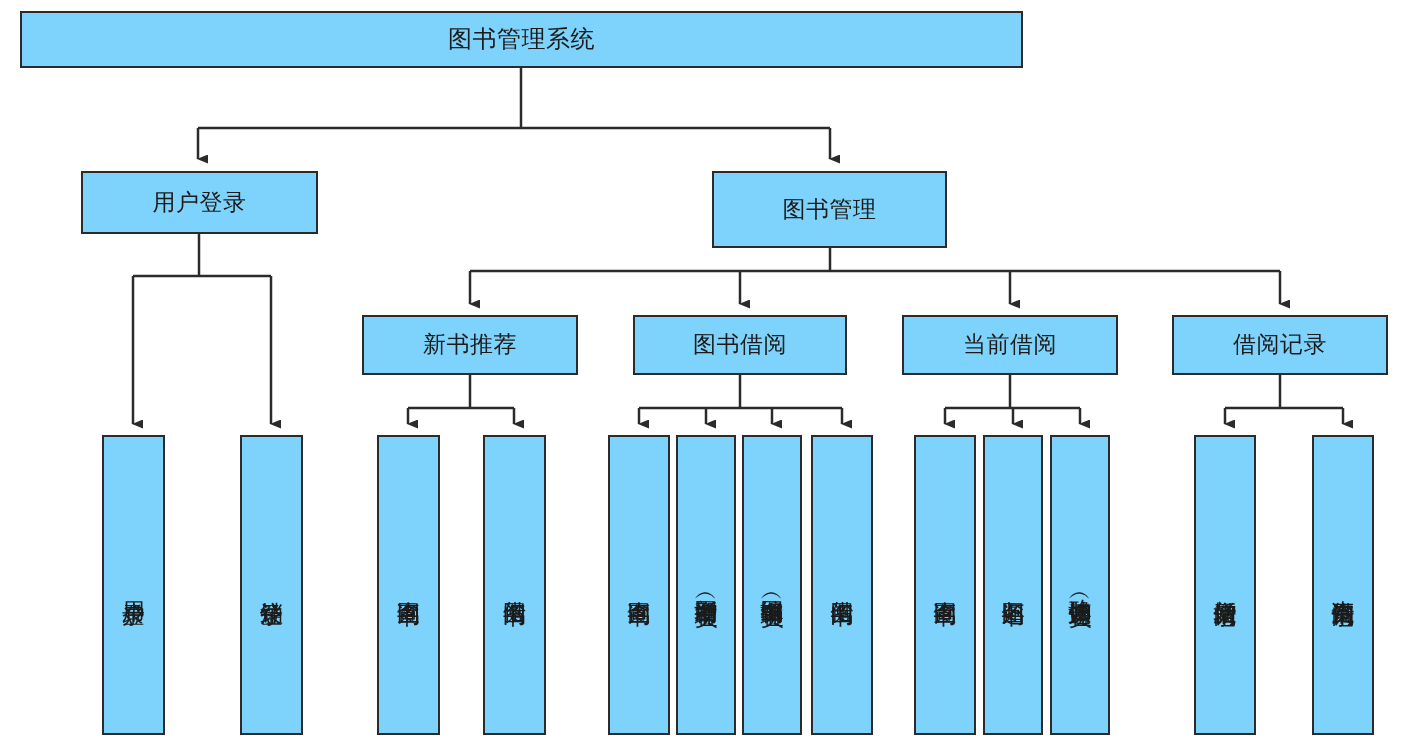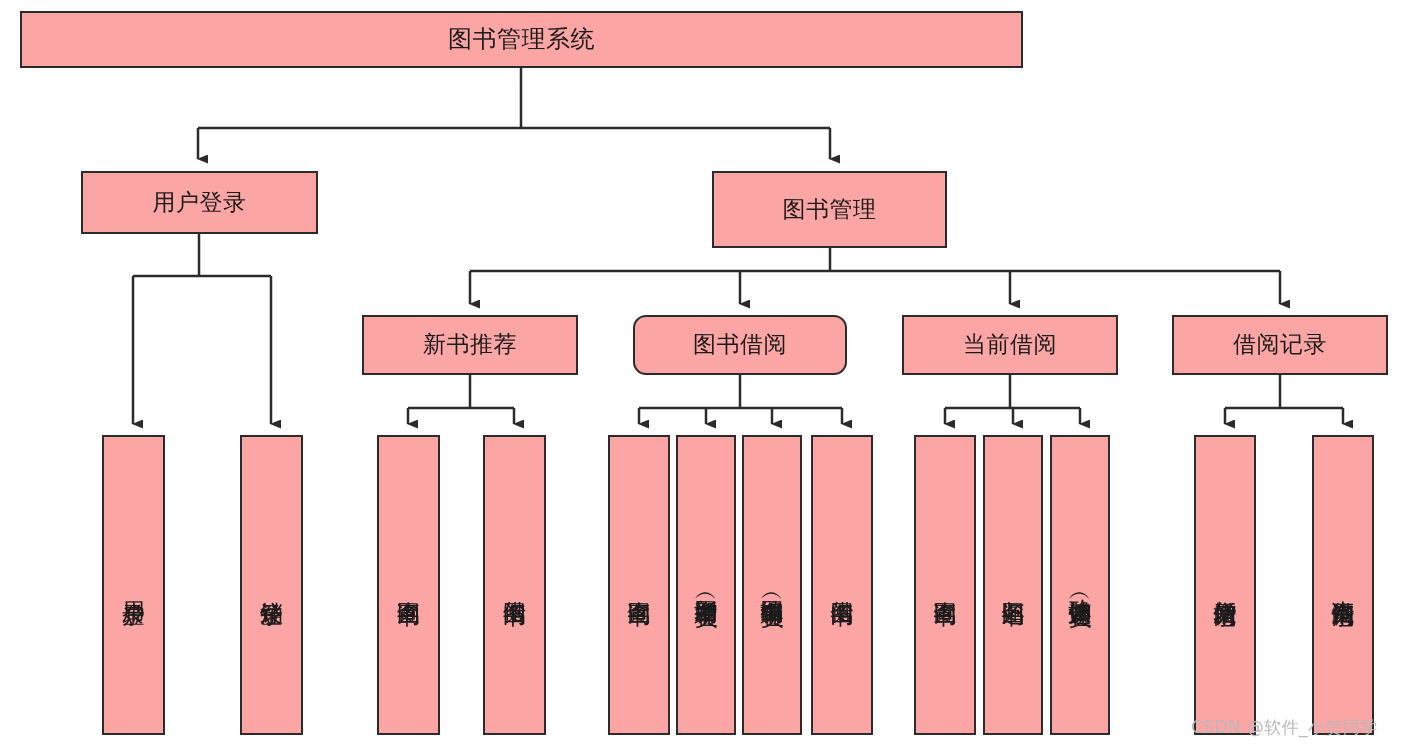--- a/index.html
+++ b/index.html
@@ -23,21 +23,21 @@
     left: 0;
     top: 0;
     width: 1405px;
     height: 747px;
     pointer-events: none;
   }
   .node {
     position: absolute;
     box-sizing: border-box;
     border: 2.5px solid #2b2b2b;
-    background: #fca5a5;
+    background: #7dd3fc;
     display: flex;
     align-items: center;
     justify-content: center;
     color: #1b1b1b;
   }
   .node-h {
     font-size: 23px;
     line-height: 1.1;
     letter-spacing: 0.5px;
     white-space: nowrap;
@@ -130,21 +130,21 @@
   <div class="node node-h" style="left:81px; top:171px; width:237px; height:63px;">
     <span>用户登录</span>
   </div>
   <div class="node node-h" style="left:712px; top:171px; width:235px; height:77px;">
     <span>图书管理</span>
   </div>
 
   <div class="node node-h" style="left:362px; top:315px; width:216px; height:60px;text-align:center;">
     <span>新书推荐</span>
   </div>
-  <div class="node node-h" style="left:633px; top:315px; width:214px; height:60px;border-radius:13px;">
+  <div class="node node-h" style="left:633px; top:315px; width:214px; height:60px;">
     <span>图书借阅</span>
   </div>
   <div class="node node-h" style="left:902px; top:315px; width:216px; height:60px;">
     <span>当前借阅</span>
   </div>
   <div class="node node-h" style="left:1172px; top:315px; width:216px; height:60px;">
     <span>借阅记录</span>
   </div>
 
   <div class="node node-v" style="left:102px; top:435px; width:63px; height:300px;">
@@ -184,17 +184,14 @@
     <span class="vlabel">确认归还（管理员）</span>
   </div>
 
   <div class="node node-v" style="left:1194px; top:435px; width:62px; height:300px;">
     <span class="vlabel">新增借阅记录</span>
   </div>
   <div class="node node-v" style="left:1312px; top:435px; width:62px; height:300px;">
     <span class="vlabel">查询借阅记录</span>
   </div>
 
-  <div class="watermark" style="left:1191px; top:716px;">
-    <span>CSDN @软件_小贺同学</span>
-  </div>
 
 </div>
 
 </body></html>

